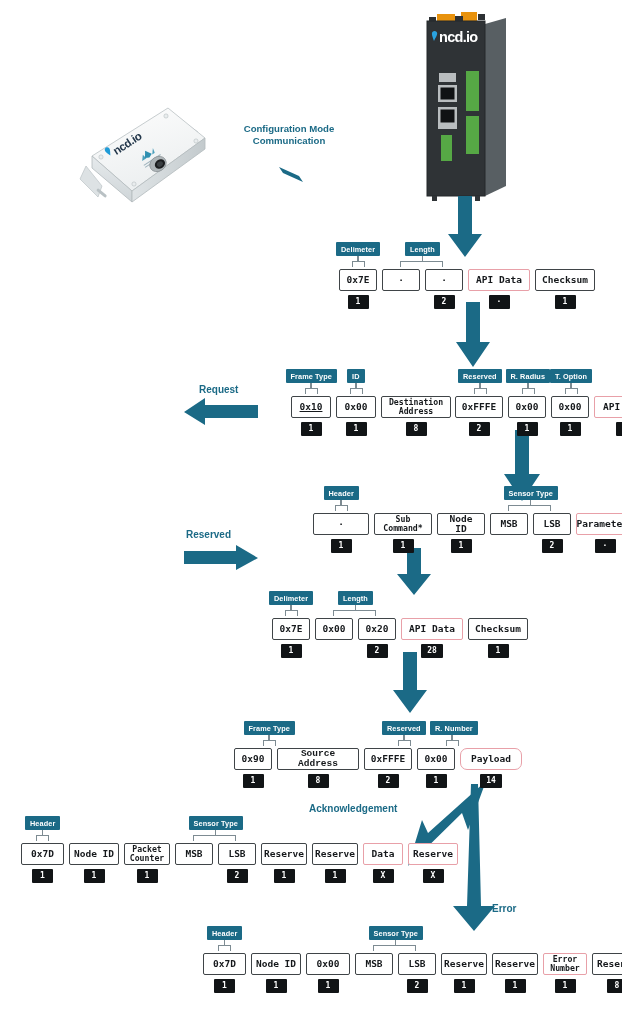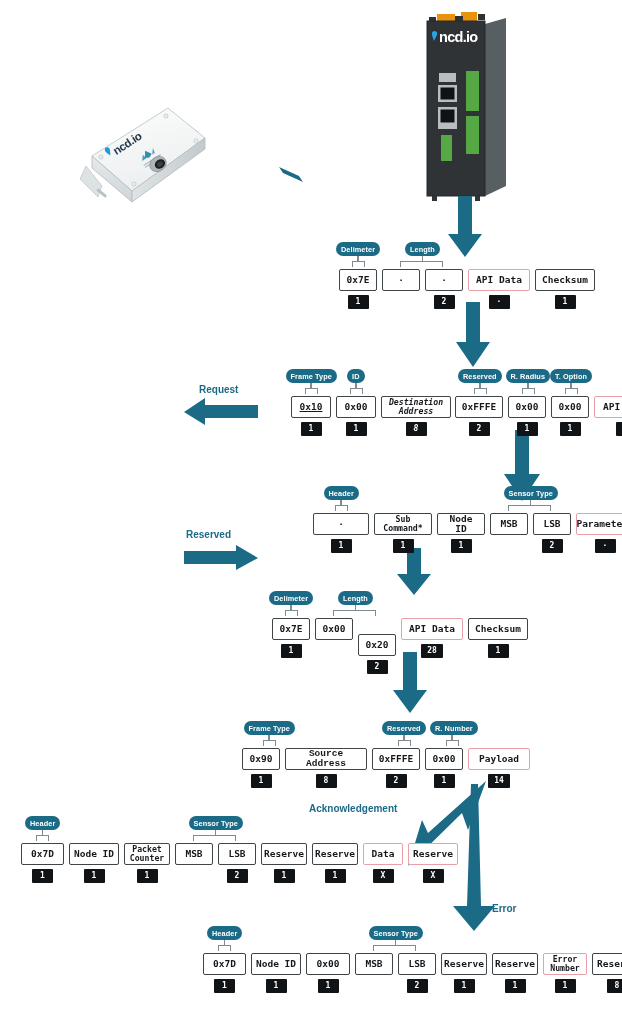--- a/index.html
+++ b/index.html
@@ -21,21 +21,21 @@
   .cell.two{line-height:1.05;font-size:8.2px;}
   .cell.hl{border-color:#e8a0a8;color:#16191c;}
   .badge{margin-top:4px;background:#111416;color:#fff;font-weight:700;
          font-size:8px;line-height:1;padding:3px 6px;min-width:9px;text-align:center;
          font-family:"DejaVu Sans Mono","Liberation Mono",monospace;border-radius:1px;}
   .badge.none{background:transparent;}
 
   
   .glabel{position:absolute;background:#1b6a86;color:#ffffff;font-size:7.3px;
           font-weight:700;letter-spacing:.1px;padding:2.5px 5px 2.5px;
-          white-space:nowrap;text-align:center;border-radius:7px;
+          white-space:nowrap;text-align:center;border-radius:1px;
           font-family:"Liberation Sans",sans-serif;}
   
   .bracket{position:absolute;border:1.6px solid #7d8b92;border-bottom:none;
            border-top:1.6px solid #7d8b92;height:6px;box-sizing:border-box;}
   .stem{position:absolute;width:1.6px;background:#7d8b92;}
 
   
   .downarrow{position:absolute;}
   .tealtext{position:absolute;color:#1b6a86;font-weight:700;
             font-family:"Liberation Sans",sans-serif;}
@@ -129,20 +129,24 @@
 
       <rect x="61" y="63" width="13" height="40" fill="#56a845"></rect>
       <rect x="61" y="108" width="13" height="38" fill="#56a845"></rect>
       <rect x="36" y="127" width="11" height="26" fill="#56a845"></rect>
 
       <rect x="27" y="188" width="5" height="5" fill="#2f3336"></rect>
       <rect x="70" y="188" width="5" height="5" fill="#2f3336"></rect>
     </svg>
   </div>
 
+  <div class="tealtext" style="left:228px;top:123px;width:122px;text-align:center;font-size:9.6px;line-height:12px;">
+    <div>Configuration Mode</div>
+    <div>Communication</div>
+  </div>
   <div class="abs" style="left:243px;top:163px;">
     <svg width="94" height="22" viewBox="0 0 94 22">
       <path d="M2,13 L40,10 L36,4 L56,13 L92,10 L56,13 L60,19 L40,10 Z" fill="#1b6a86"></path>
     </svg>
   </div>
 
   <div class="downarrow" style="left:447px;top:196px;">
     <svg width="36" height="62" viewBox="0 0 36 62">
         <path d="M11,0 L25,0 L25,38 L35,38 L18,61 L1,38 L11,38 Z" fill="#1b6a86"></path>
       </svg>
@@ -243,21 +247,21 @@
       <div class="glabel" style="top: 369px; left: 550px;">T. Option</div>
       <div class="row" style="left: 291px; top: 396px;">
         <div class="cellwrap" style="width: 40px; margin-right: 5px;">
           <div class="cell" style="width: 100%; text-decoration: underline;">0x10</div>
           <div class="badge">1</div>
         </div>
         <div class="cellwrap" style="width: 40px; margin-right: 5px;">
           <div class="cell" style="width: 100%;">0x00</div>
           <div class="badge">1</div>
         </div>
-        <div class="cellwrap" style="width: 70px;  font-style: italic;">
+        <div class="cellwrap" style="width: 70px; ">
           <div class="cell two" style="width: 100%;">Destination<br>Address</div>
           <div class="badge">8</div>
         </div>
         <div class="cellwrap" style="width: 48px; margin-right: 5px;">
           <div class="cell" style="width: 100%;">0xFFFE</div>
           <div class="badge">2</div>
         </div>
         <div class="cellwrap" style="width: 38px; margin-right: 5px;">
           <div class="cell" style="width: 100%;">0x00</div>
           <div class="badge">1</div>
@@ -312,60 +316,60 @@
       <div class="row" style="left: 272px; top: 618px;">
         <div class="cellwrap" style="width: 38px; margin-right: 5px;">
           <div class="cell" style="width: 100%;">0x7E</div>
           <div class="badge">1</div>
         </div>
         <div class="cellwrap" style="width: 38px; margin-right: 5px;">
           <div class="cell" style="width: 100%;">0x00</div>
           <div class="badge none" style="visibility: hidden;"></div>
         </div>
         <div class="cellwrap" style="width: 38px; margin-right: 5px;">
-          <div class="cell" style="width: 100%; margin-top: 16px;">0x20</div>
+          <div class="cell" style="width: 100%;">0x20</div>
           <div class="badge">2</div>
         </div>
         <div class="cellwrap" style="width: 62px; margin-right: 5px;">
           <div class="cell hl" style="width: 100%;">API Data</div>
           <div class="badge">28</div>
         </div>
         <div class="cellwrap" style="width: 60px; margin-right: 5px;">
           <div class="cell" style="width: 100%;">Checksum</div>
           <div class="badge">1</div>
         </div>
       </div>
       <div class="bracket" style="left: 262.5px; width: 13px; top: 740px;"></div>
       <div class="stem" style="left: 268.2px; top: 732px; height: 9px;"></div>
       <div class="glabel" style="top: 721px; left: 243.5px;">Frame Type</div>
       <div class="bracket" style="left: 397.5px; width: 13px; top: 740px;"></div>
       <div class="stem" style="left: 403.2px; top: 732px; height: 9px;"></div>
       <div class="glabel" style="top: 721px; left: 382px;">Reserved</div>
       <div class="bracket" style="left: 445.5px; width: 13px; top: 740px;"></div>
       <div class="stem" style="left: 451.2px; top: 732px; height: 9px;"></div>
       <div class="glabel" style="top: 721px; left: 430px;">R. Number</div>
-      <div class="row" style="left: 242px; top: 748px;">
+      <div class="row" style="left: 234px; top: 748px;">
         <div class="cellwrap" style="width: 38px; margin-right: 5px;">
           <div class="cell" style="width: 100%;">0x90</div>
           <div class="badge">1</div>
         </div>
         <div class="cellwrap" style="width: 82px; margin-right: 5px;">
           <div class="cell" style="width: 100%; font-family: Liberation Mono, monospace;">Source Address</div>
           <div class="badge">8</div>
         </div>
         <div class="cellwrap" style="width: 48px; margin-right: 5px;">
           <div class="cell" style="width: 100%;">0xFFFE</div>
           <div class="badge">2</div>
         </div>
         <div class="cellwrap" style="width: 38px; margin-right: 5px;">
           <div class="cell" style="width: 100%;">0x00</div>
           <div class="badge">1</div>
         </div>
         <div class="cellwrap" style="width: 62px; margin-right: 5px;">
-          <div class="cell hl" style="width: 100%;">Payload</div>
+          <div class="cell hl" style="width: 100%; border-radius: 7px;">Payload</div>
           <div class="badge">14</div>
         </div>
       </div>
       <div class="bracket" style="left: 36px; width: 13px; top: 835px;"></div>
       <div class="stem" style="left: 41.7px; top: 827px; height: 9px;"></div>
       <div class="glabel" style="top: 816px; left: 25px;">Header</div>
       <div class="bracket" style="left: 193.2px; width: 43px; top: 835px;"></div>
       <div class="stem" style="left: 214.7px; top: 827px; height: 9px;"></div>
       <div class="glabel" style="top: 816px; left: 188.5px;">Sensor Type</div>
       <div class="row" style="left: 21px; top: 843px;">

